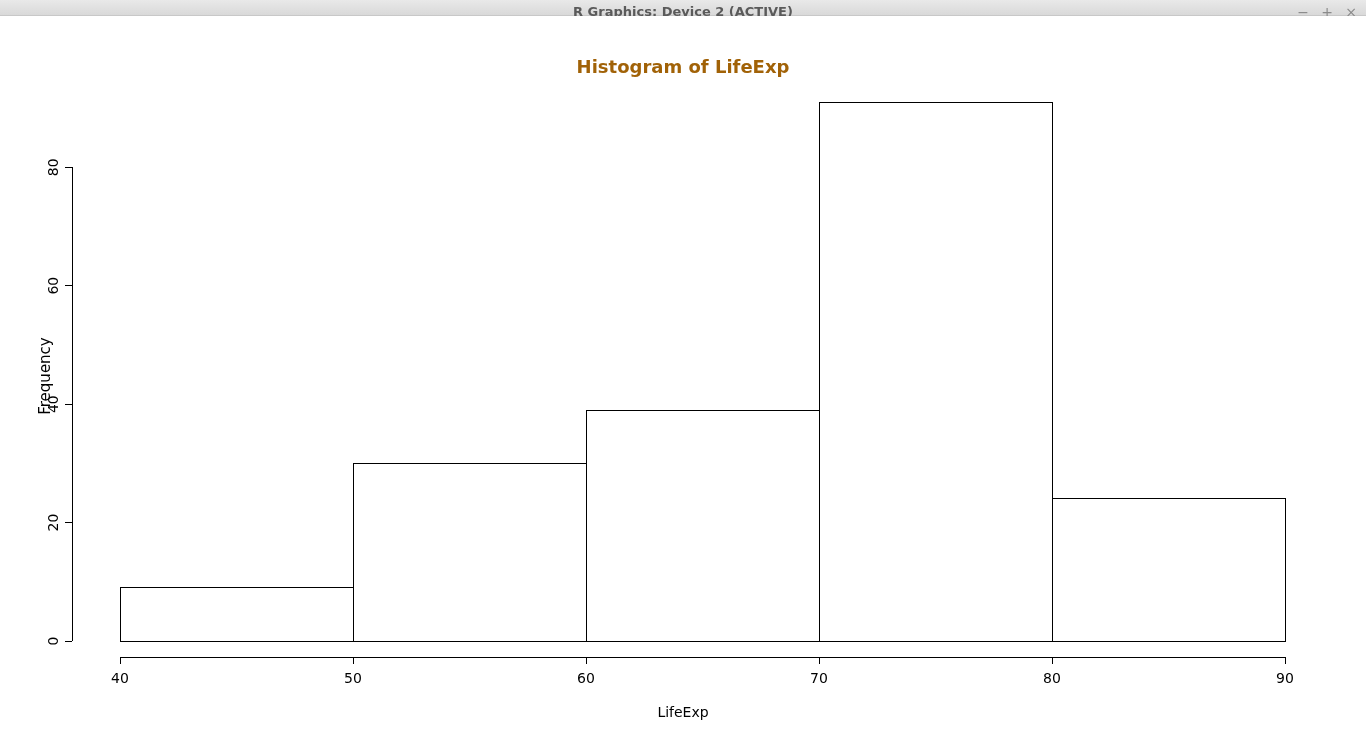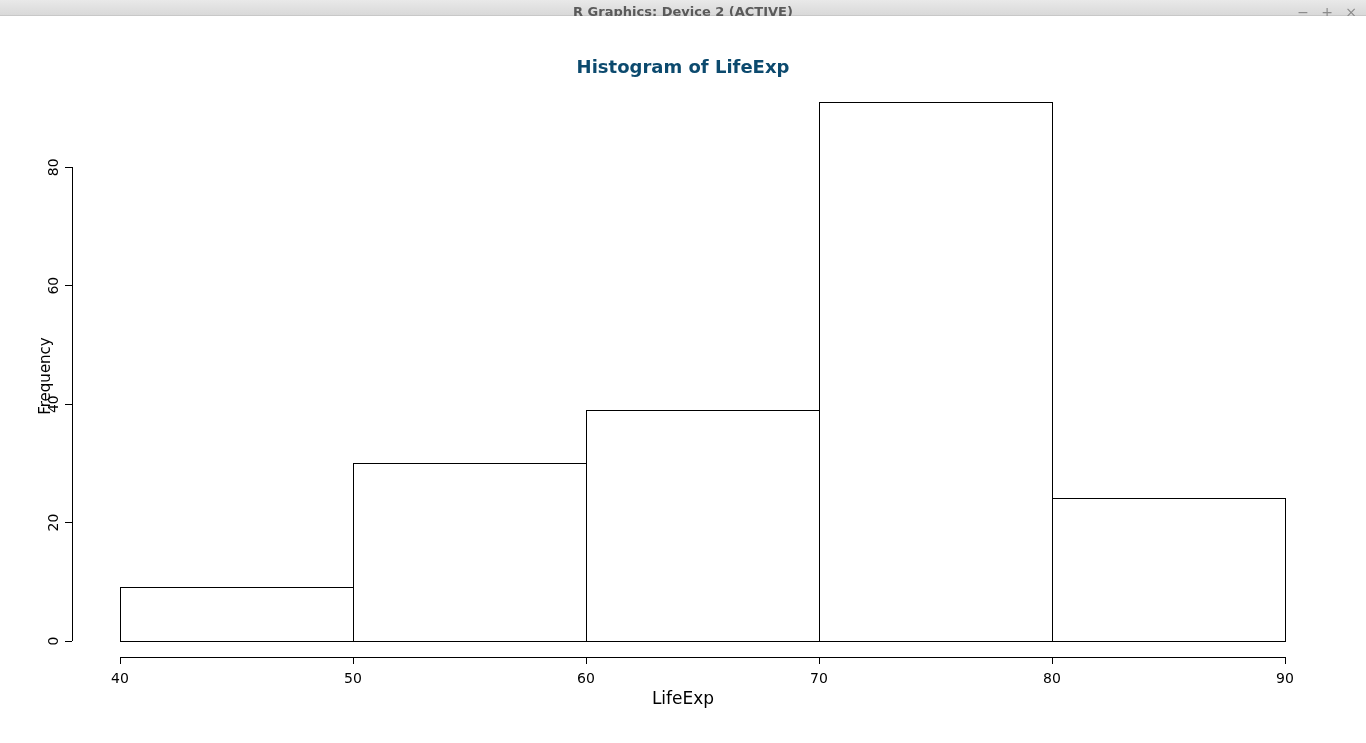--- a/index.html
+++ b/index.html
@@ -58,28 +58,28 @@
     height: 719px; 
     background: #ffffff;
   }
   .plot-title {
     position: absolute;
     left: 0; right: 0;
     top: 40px;
     text-align: center;
     font-weight: 700;
     font-size: 18px;
-    color: #0c4a6e;
+    color: #a16207;
   }
   .xlabel {
     position: absolute;
     left: 0; right: 0;
-    top: 672px;
+    top: 688px;
     text-align: center;
-    font-size: 17px;
+    font-size: 14px;
     color: #000;
   }
   .ylabel {
     position: absolute;
     left: 6px;
     top: 50%;
     transform: translateY(-50%) rotate(-90deg);
     transform-origin: center;
     font-size: 15px;
     color: #000;

